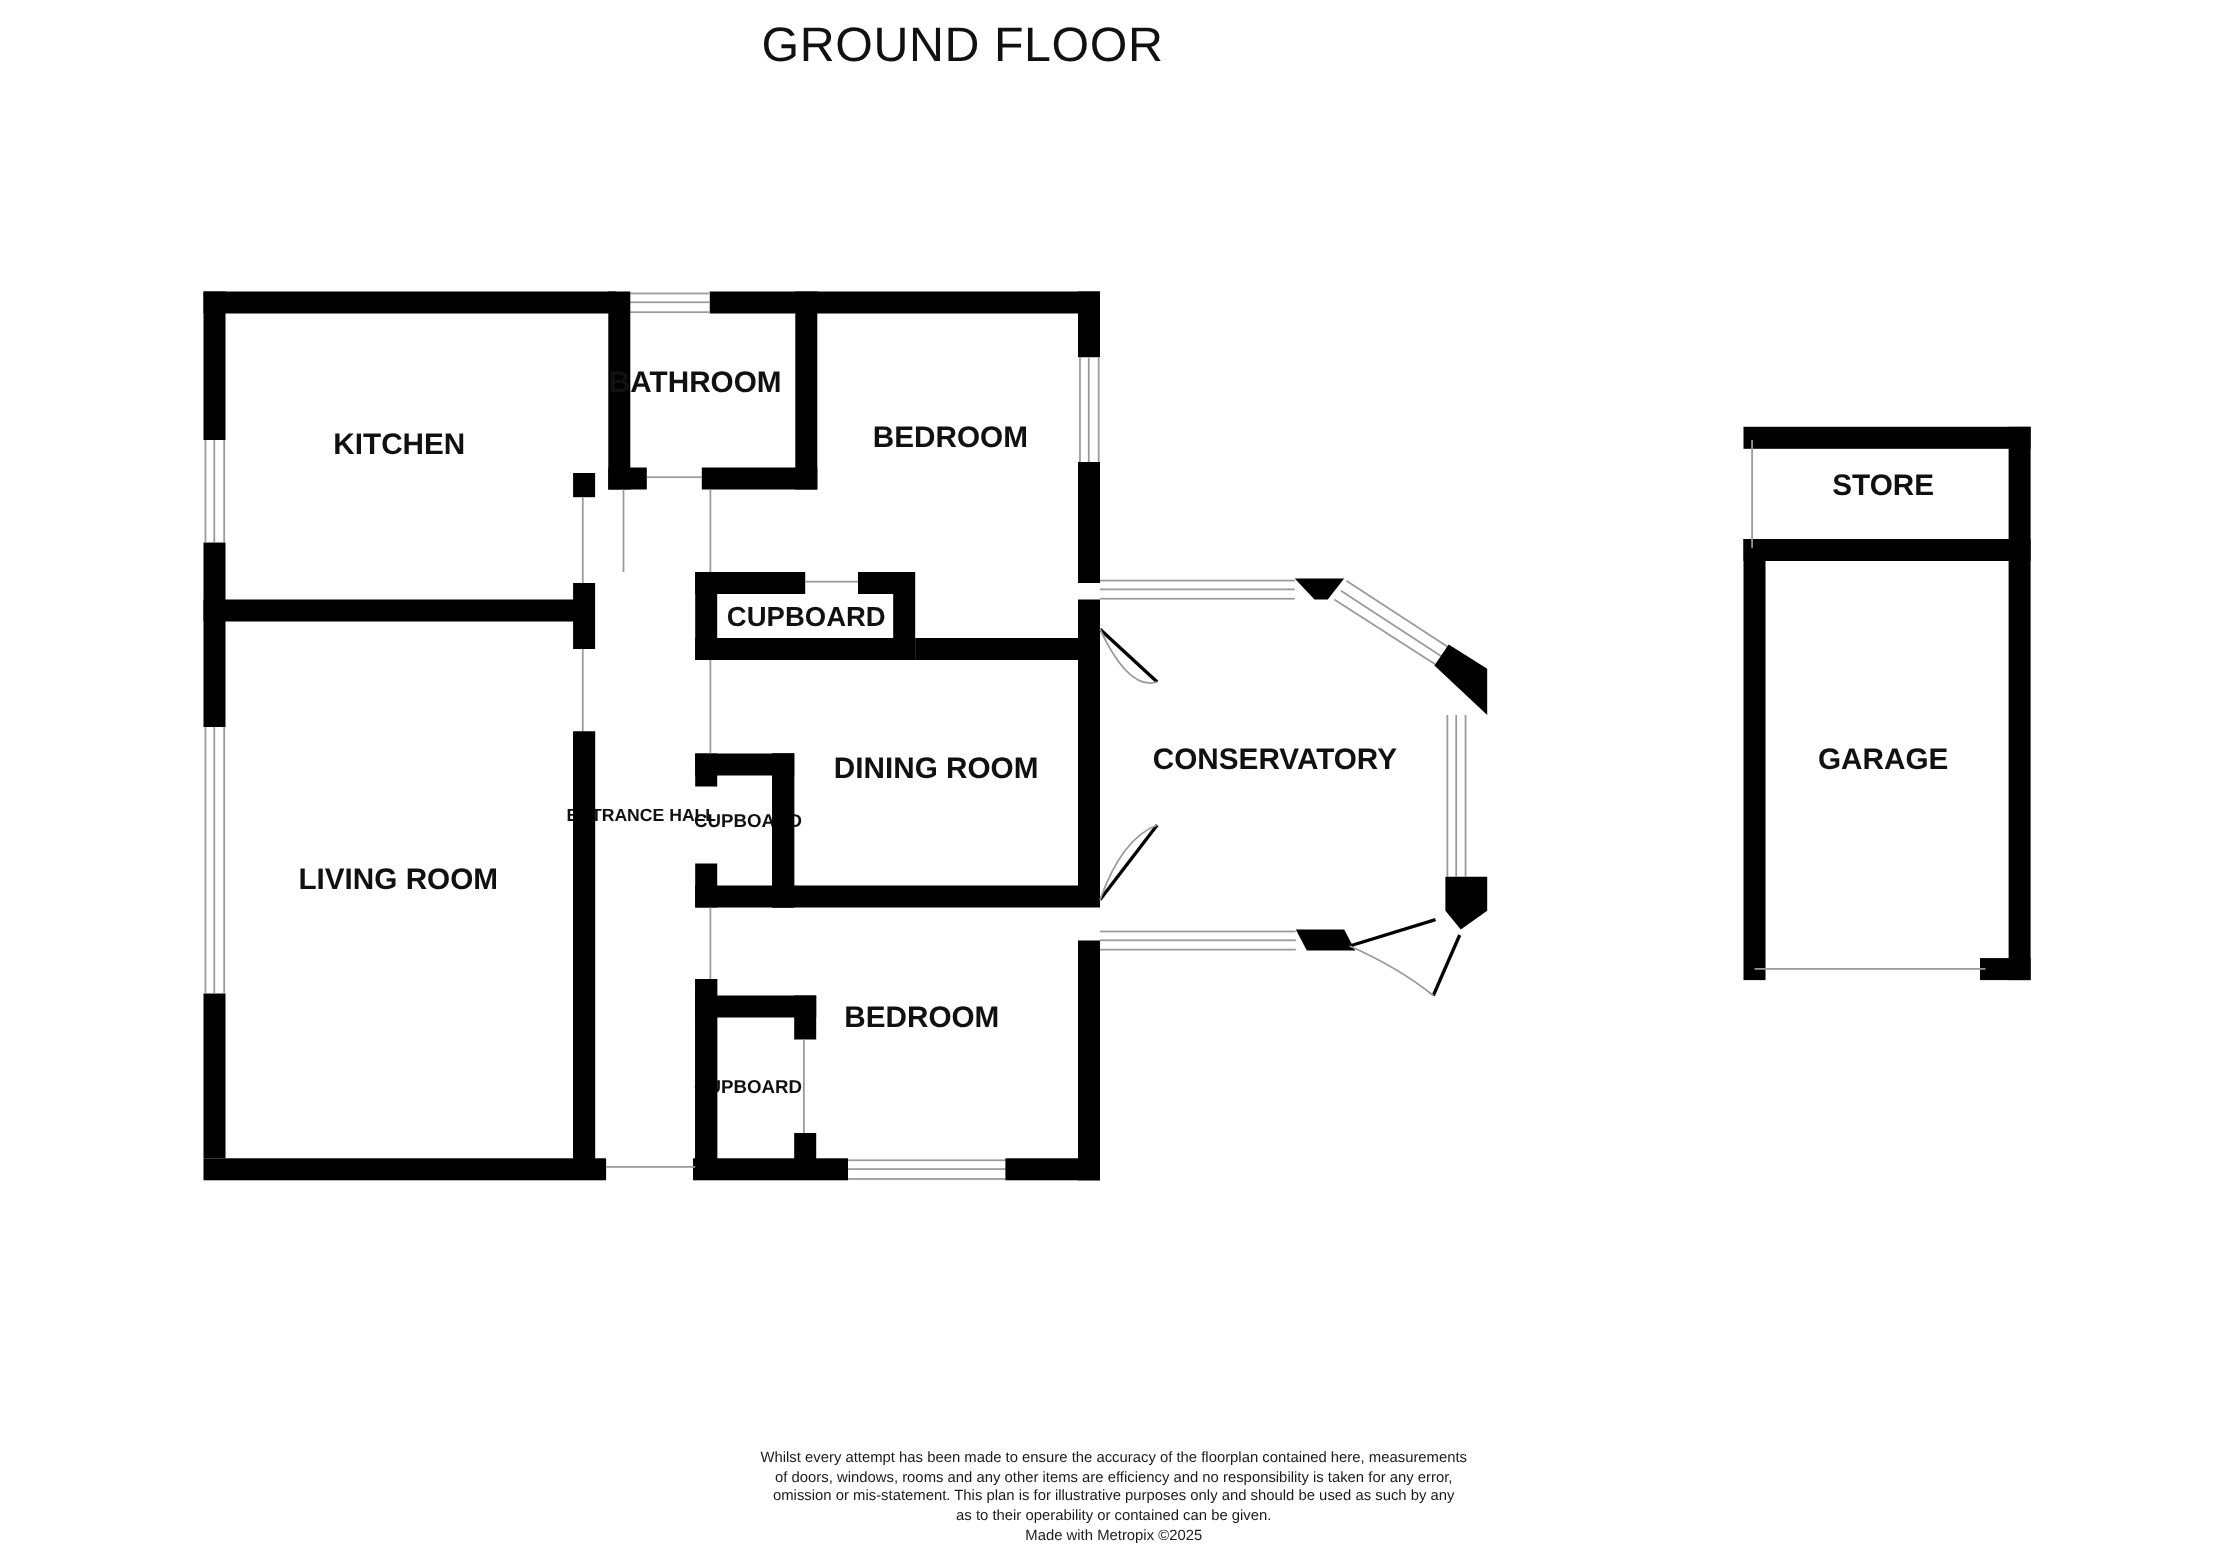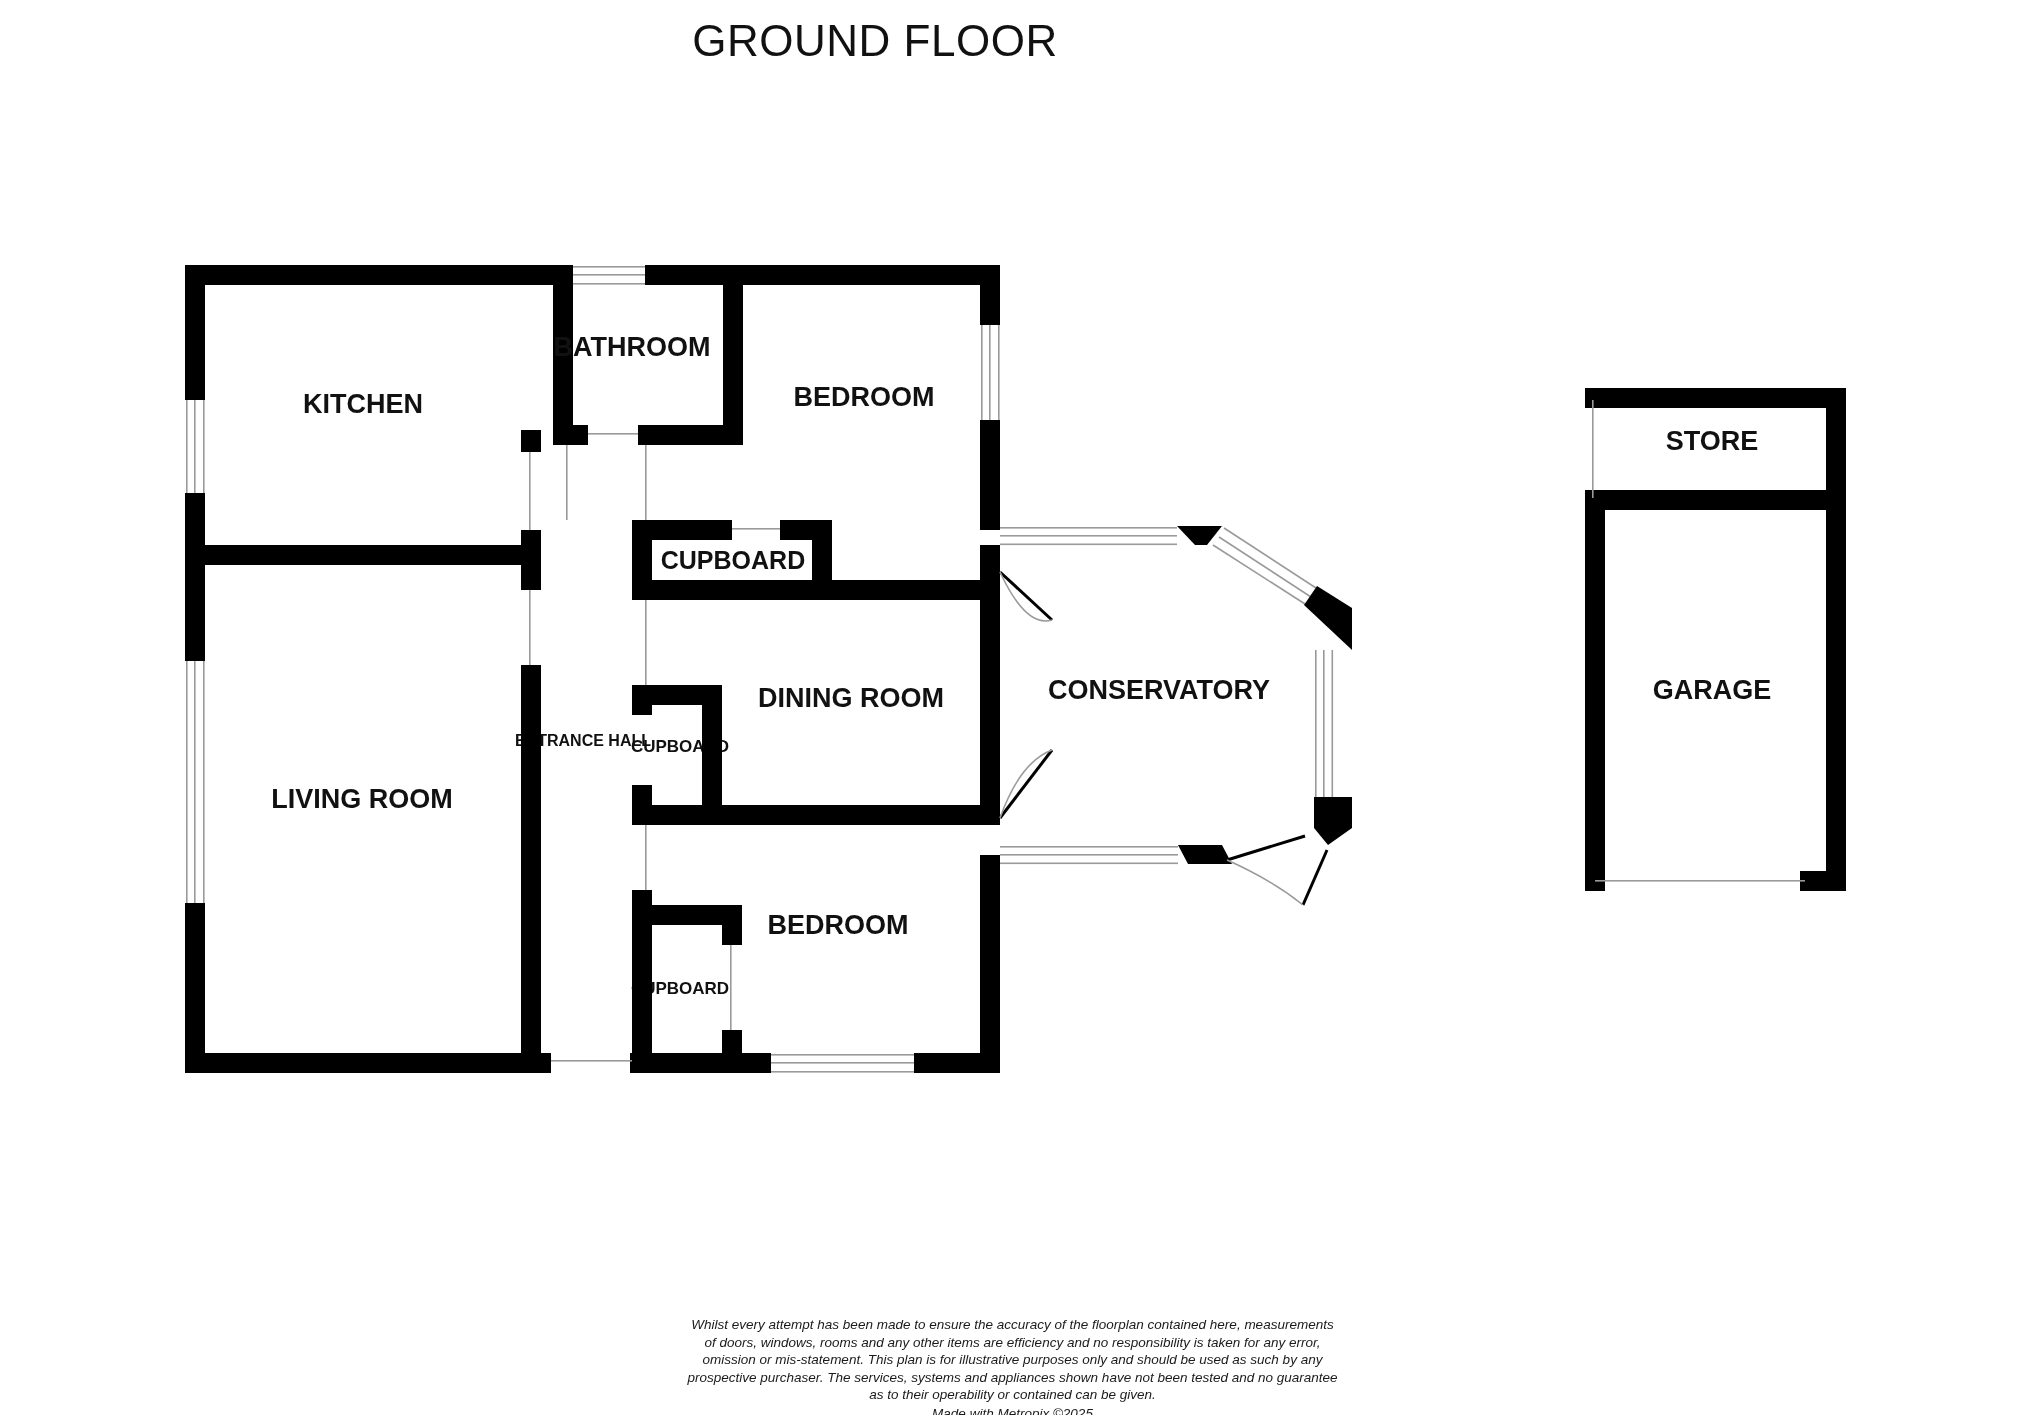--- a/index.html
+++ b/index.html
@@ -36,21 +36,21 @@
     position: absolute;
     left: 0;
     top: 1316px;
     width: 2025px;
     text-align: center;
     font-size: 13.5px;
     line-height: 17.6px;
     color: #1a1a1a;
     font-family: "Liberation Sans", sans-serif;
   }
-  #disclaimer div { white-space: nowrap; font-style: italic; }
+  #disclaimer div { white-space: nowrap; }
   .credit { padding-top: 1px; }
 </style>
 </head>
 <body>
 
 <div id="page-title">GROUND FLOOR</div>
 
 <svg id="floorplan-canvas" viewBox="0 0 2025 1415" xmlns="http://www.w3.org/2000/svg">
 
   <g>
@@ -254,16 +254,15 @@
     <rect x="521" y="665" width="20" height="390" fill="#000"></rect>
     <rect x="702" y="685" width="20" height="140" fill="#000"></rect>
     <rect x="632" y="890" width="20" height="165" fill="#000"></rect>
   </g>
 </svg>
 
 <div id="disclaimer">
   <div>Whilst every attempt has been made to ensure the accuracy of the floorplan contained here, measurements</div>
   <div>of doors, windows, rooms and any other items are efficiency and no responsibility is taken for any error,</div>
   <div>omission or mis-statement. This plan is for illustrative purposes only and should be used as such by any</div>
-  <div>prospective purchaser. The services, systems and appliances shown have not been tested and no guarantee</div>
   <div>as to their operability or contained can be given.</div>
   <div class="credit">Made with Metropix ©2025</div>
 </div>
 
 </body></html>

